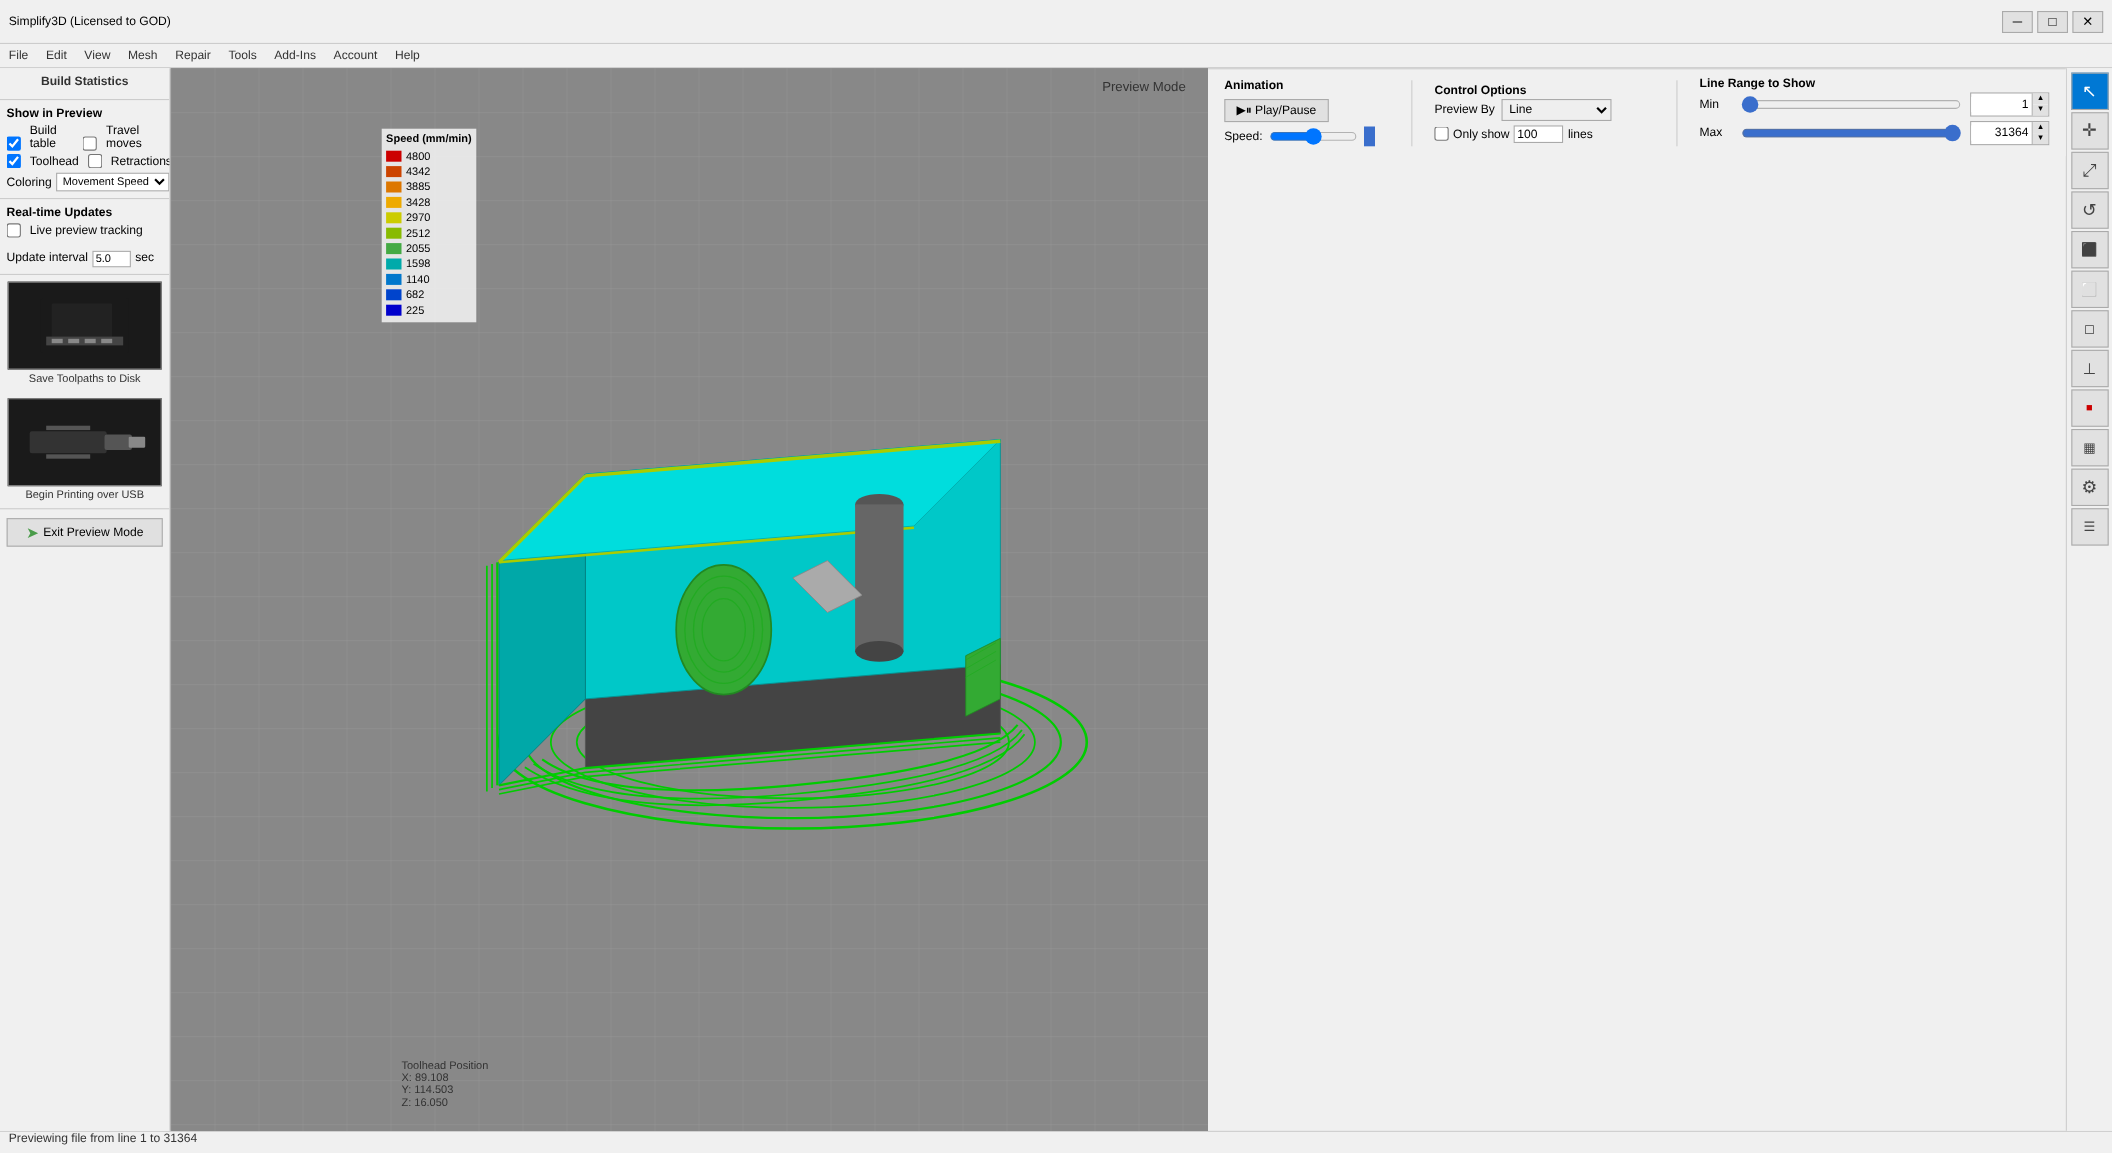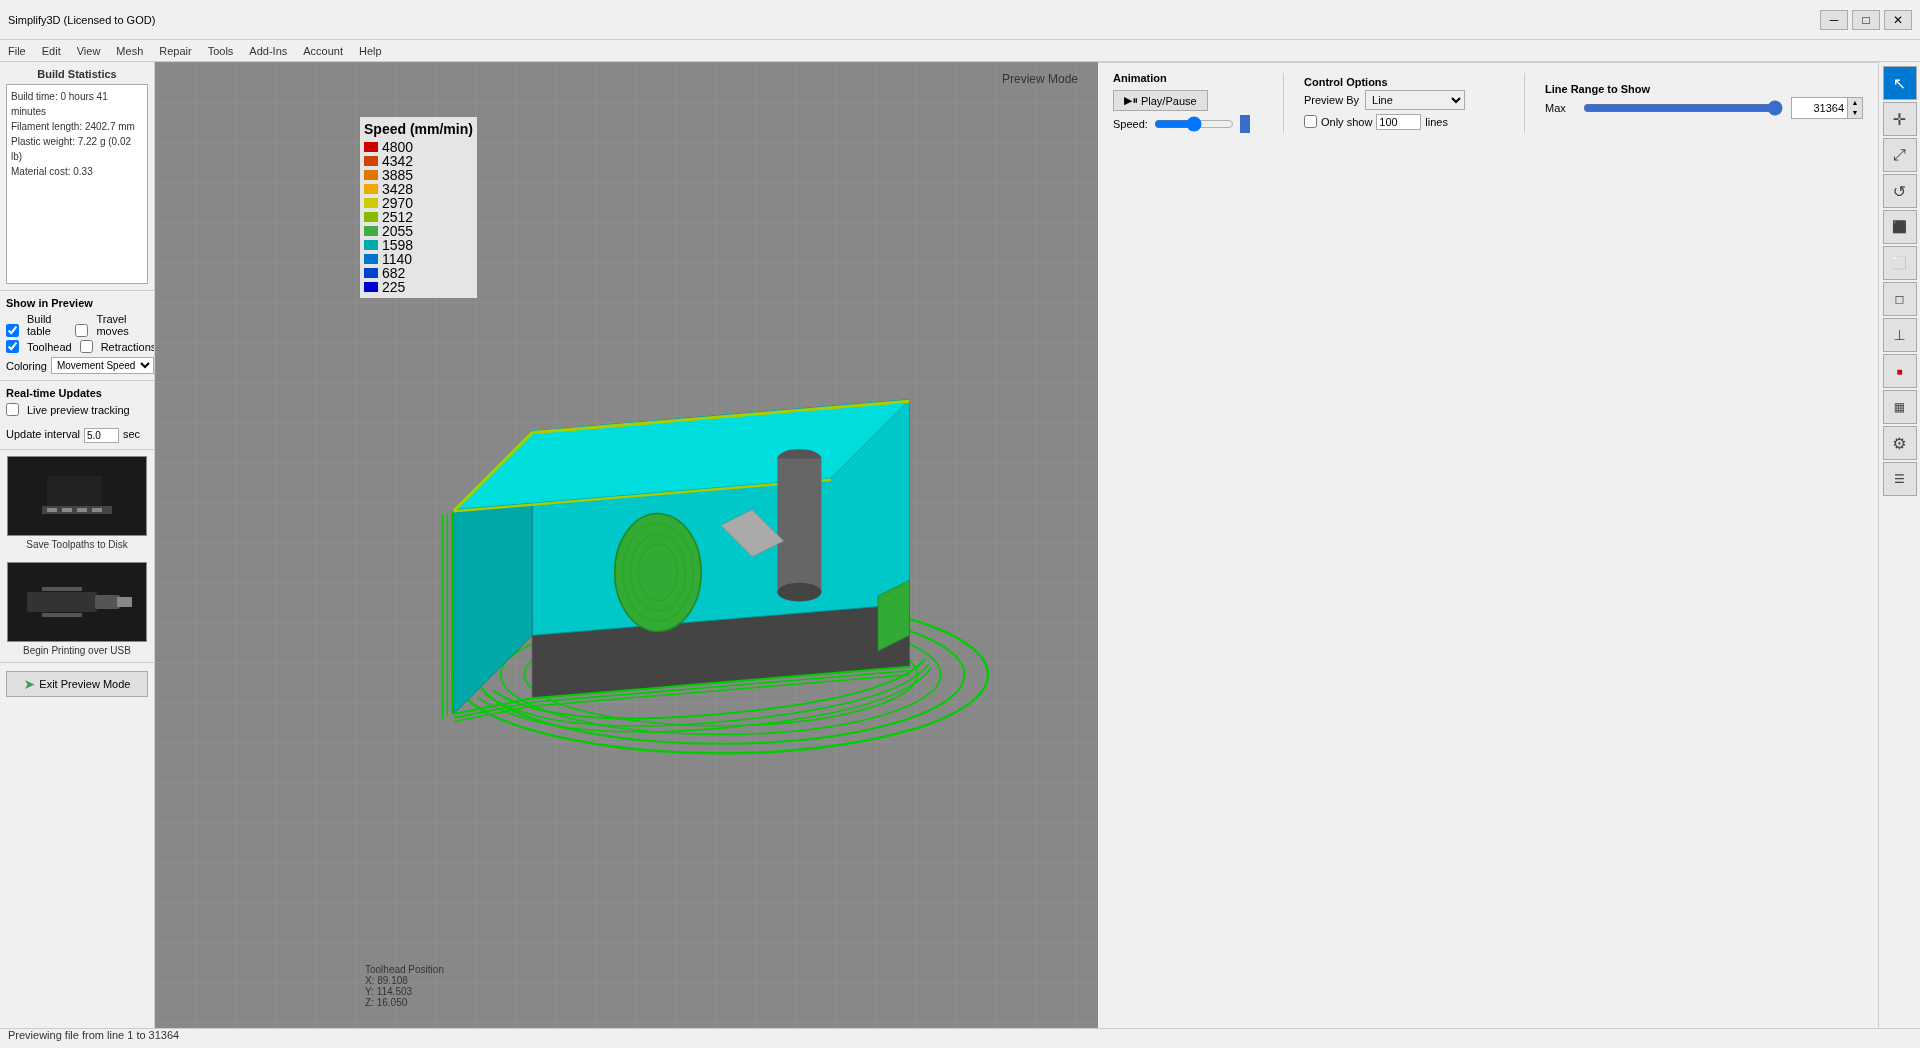--- a/index.html
+++ b/index.html
@@ -213,24 +213,24 @@
       top: 10px;
       right: 20px;
       font-size: 12px;
       color: #333;
     }
 
     
     #speed-legend {
       position: absolute;
       top: 55px;
-      left: 205px;
+      left: 192px;
       background: rgba(240,240,240,0.9);
       padding: 4px;
-      font-size: 14px;
+      font-size: 10px;
     }
     #speed-legend-title {
       font-weight: bold;
       margin-bottom: 3px;
     }
     .legend-row {
       display: flex;
       align-items: center;
       gap: 4px;
       height: 14px;
@@ -455,26 +455,20 @@
   <span class="menu-item">Account</span>
   <span class="menu-item">Help</span>
 </div>
 
 <div id="main">
 
   <div id="sidebar">
 
     <div id="build-stats">
       <div id="build-stats-title">Build Statistics</div>
-      <div id="build-stats-content">
-        <div>Build time: 0 hours 41 minutes</div>
-        <div>Filament length: 2402.7 mm</div>
-        <div>Plastic weight: 7.22 g (0.02 lb)</div>
-        <div>Material cost: 0.33</div>
-      </div>
     </div>
 
     <div id="show-in-preview">
       <div id="show-in-preview-title">Show in Preview</div>
       <div class="checkbox-row">
         <input type="checkbox" checked="" style="">
         <label>Build table</label>
         <input type="checkbox" style="">
         <label>Travel moves</label>
       </div>
@@ -700,20 +694,31 @@
           <label>Only show</label>
           <input type="text" class="only-show-input" value="100" style="">
           <span>lines</span>
         </div>
       </div>
 
       <div style="width:1px;height:60px;background:#ccc;"></div>
 
       <div id="line-range-section">
         <div class="control-section-title">Line Range to Show</div>
+        <div class="range-row">
+          <span class="range-label">Min</span>
+          <input type="range" class="range-slider" min="1" max="31364" value="1" style="accent-color: rgb(58, 110, 204);">
+          <div class="range-value-box">
+            <input type="text" class="range-value-input" value="1" style="">
+            <div class="range-spinner">
+              <button class="spinner-btn">▲</button>
+              <button class="spinner-btn">▼</button>
+            </div>
+          </div>
+        </div>
         <div class="range-row">
           <span class="range-label">Max</span>
           <input type="range" class="range-slider" min="1" max="31364" value="31364" style="accent-color: rgb(58, 110, 204);">
           <div class="range-value-box">
             <input type="text" class="range-value-input" value="31364" style="">
             <div class="range-spinner">
               <button class="spinner-btn">▲</button>
               <button class="spinner-btn">▼</button>
             </div>
           </div>

